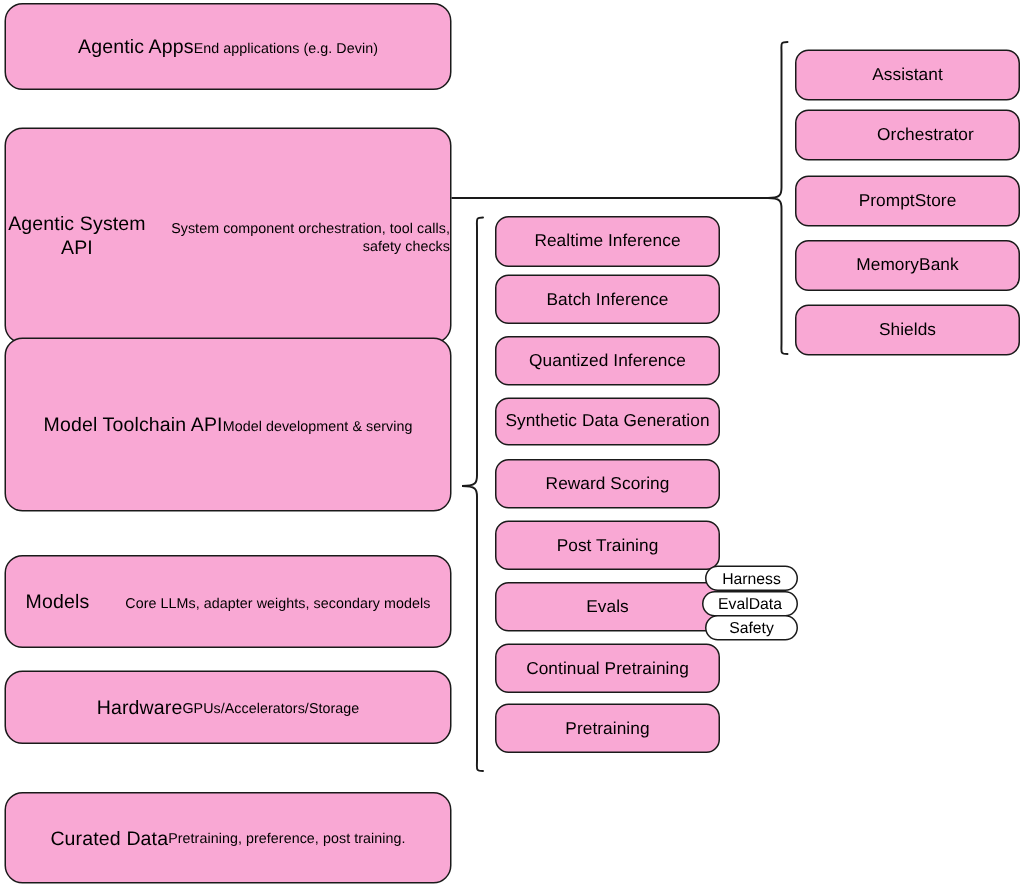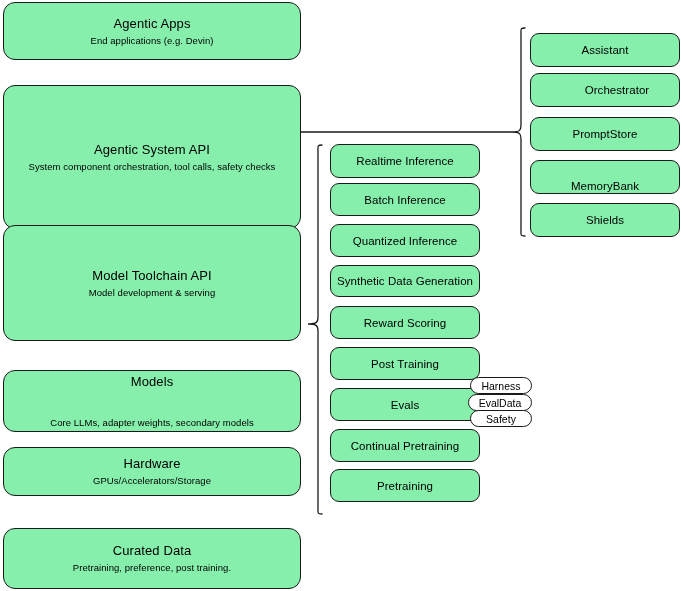--- a/index.html
+++ b/index.html
@@ -18,23 +18,22 @@
   #canvas {
     position: absolute;
     left: 0; top: 0;
     width: 682px;
     height: 591px;
   }
   .node {
     position: absolute;
     box-sizing: border-box;
     border: 1.3px solid #1a1a1a;
-    background: #86efac;
+    background: #f9a8d4;
     display: flex;
-    flex-direction: column;
     align-items: center;
     justify-content: center;
     text-align: center;
   }
   
   .layer {
     border-radius: 12px;
   }
   .layer .title {
     font-size: 13px;
@@ -126,21 +125,21 @@
 
   <div class="node row" style="left:530px; top:33px; width:150px; height:34px;">
     <div class="label">Assistant</div>
   </div>
   <div class="node row" style="left:530px; top:73px; width:150px; height:34px;padding-left:24px;">
     <div class="label">Orchestrator</div>
   </div>
   <div class="node row" style="left:530px; top:117px; width:150px; height:34px;">
     <div class="label">PromptStore</div>
   </div>
-  <div class="node row" style="left:530px; top:160px; width:150px; height:34px;justify-content:flex-end;">
+  <div class="node row" style="left:530px; top:160px; width:150px; height:34px;">
     <div class="label">MemoryBank</div>
   </div>
   <div class="node row" style="left:530px; top:203px; width:150px; height:34px;">
     <div class="label">Shields</div>
   </div>
 
   <div class="brace" style="left:303px; top:143px; width:22px; height:375px;">
     <svg width="22" height="375" viewBox="0 0 22 375">
       <path d="M19 2 C14 2, 15 3, 15 9 L15 174 C15 179, 14 181, 5 181 C14 181, 15 183, 15 188 L15 364 C15 370, 14 371, 19 371" stroke="#1a1a1a" stroke-width="1.3" fill="none" stroke-linecap="round"></path>
     </svg>

